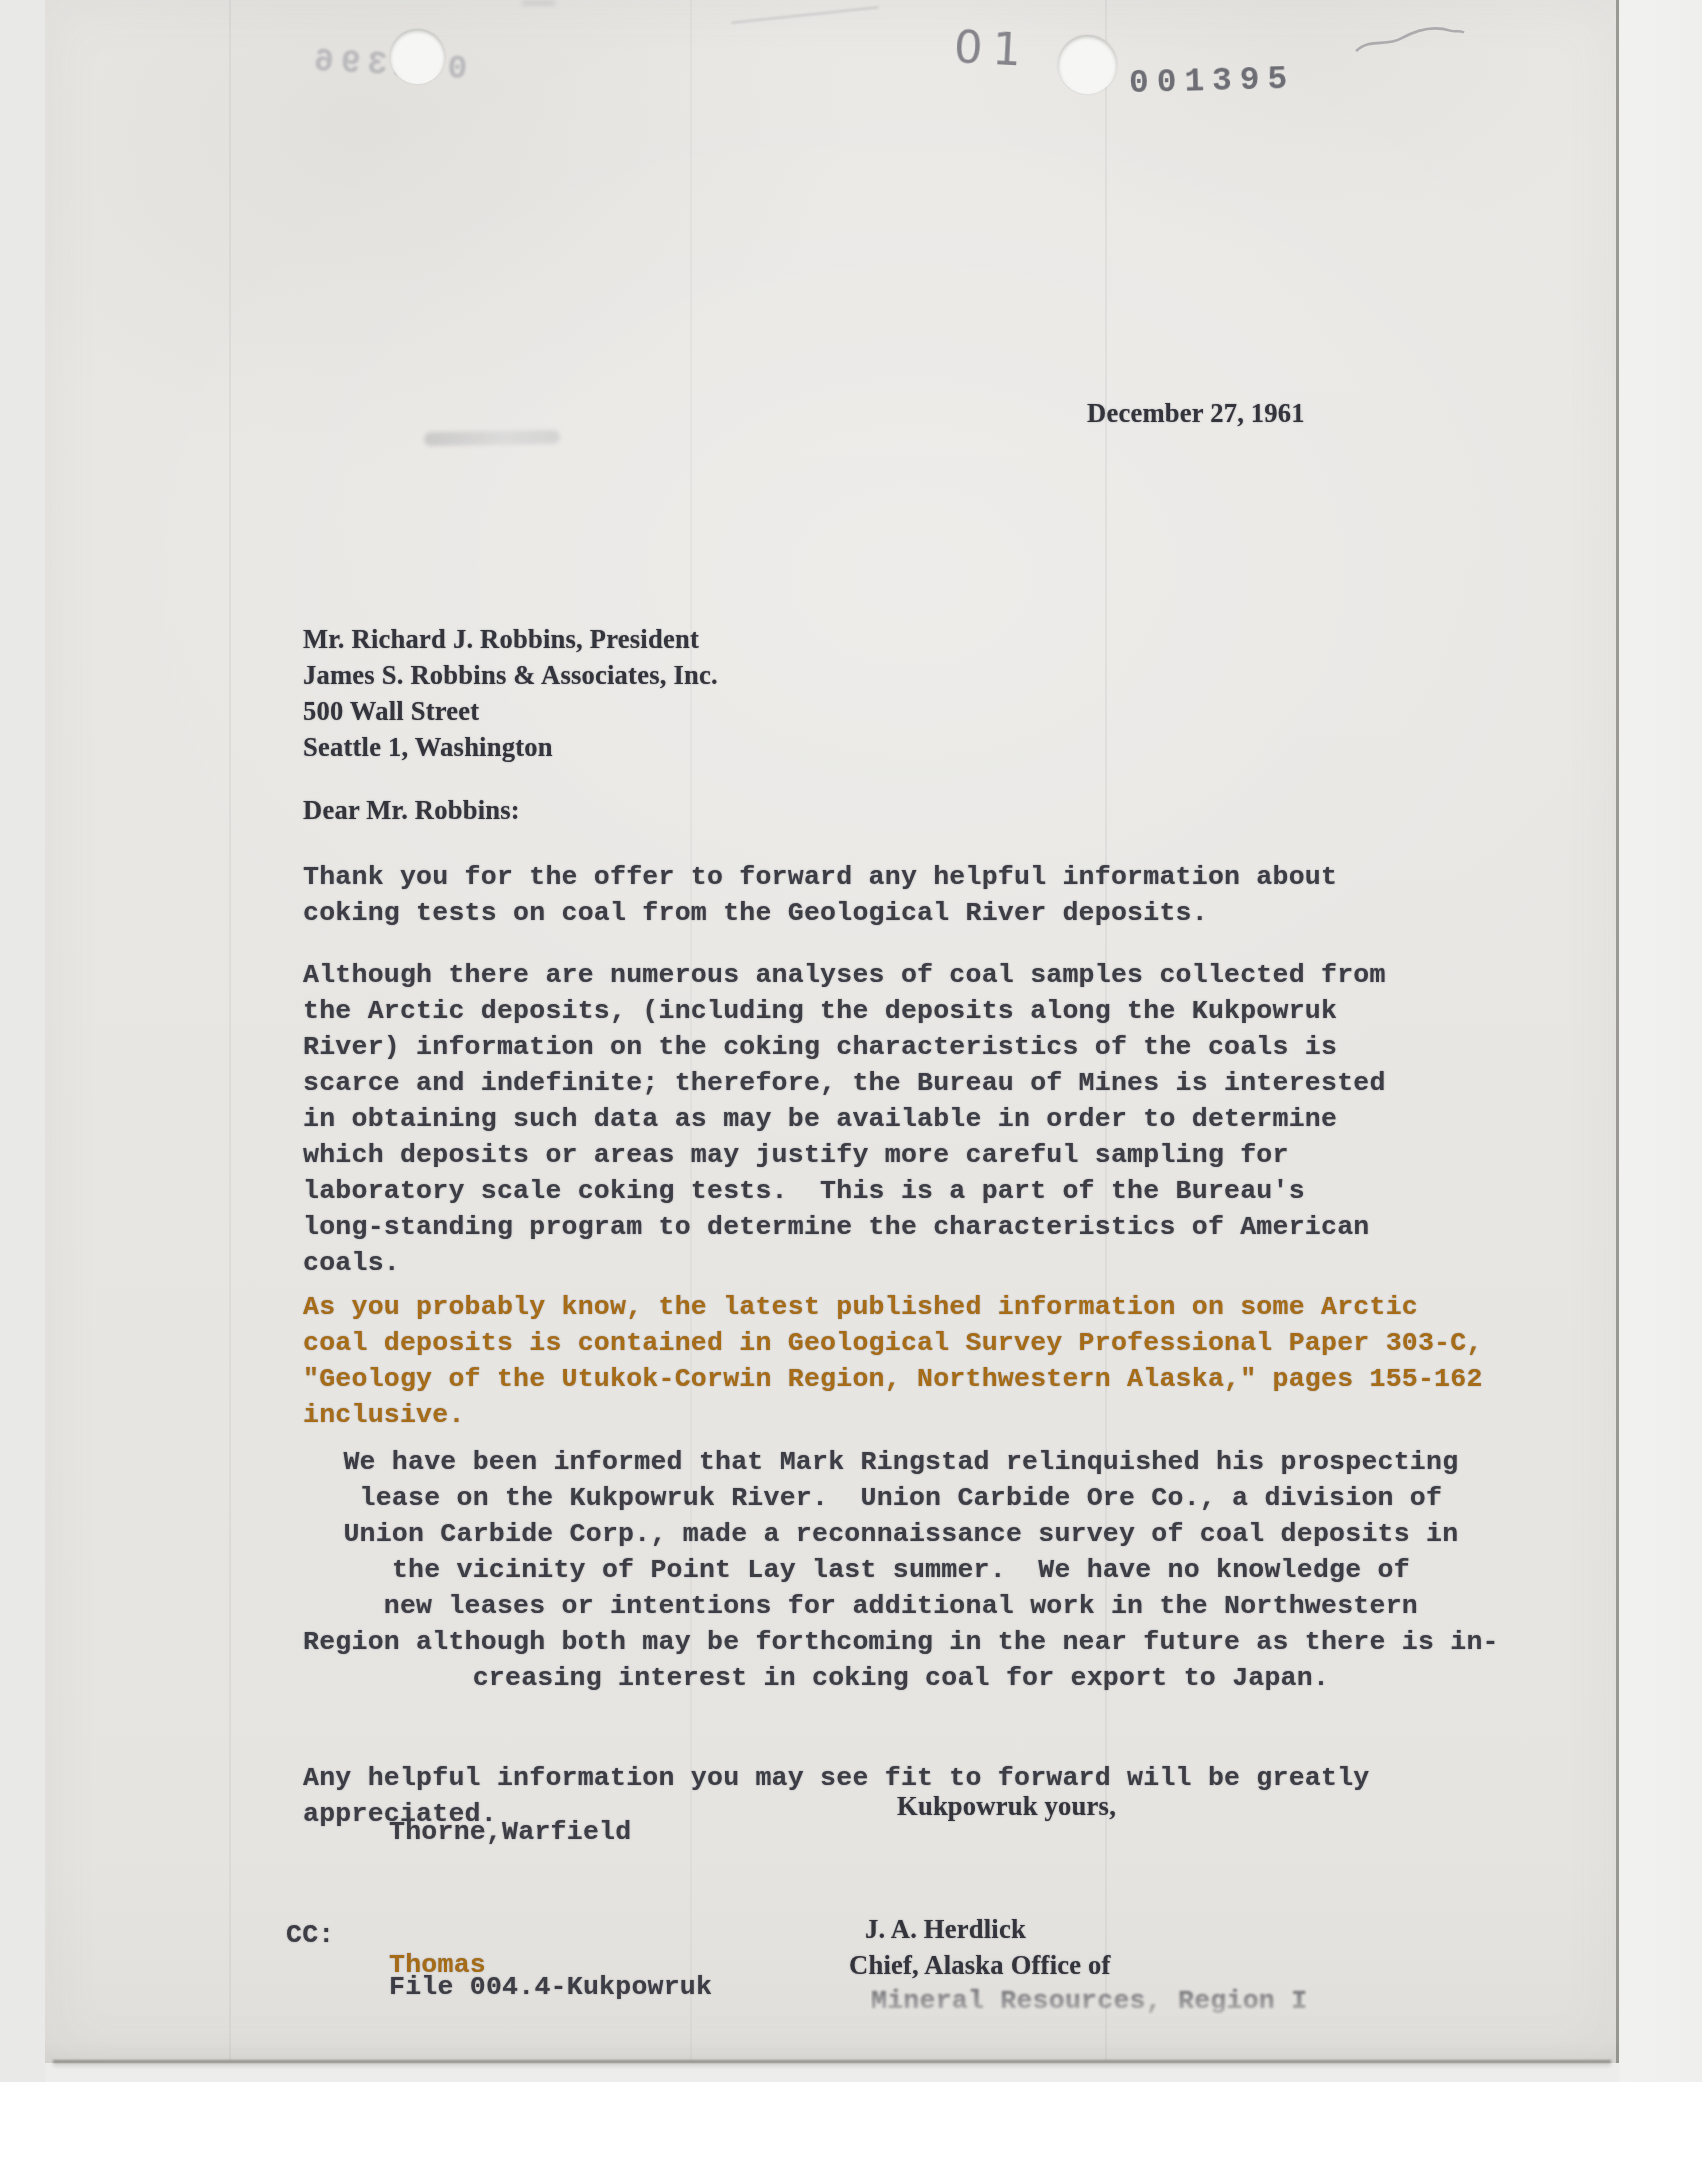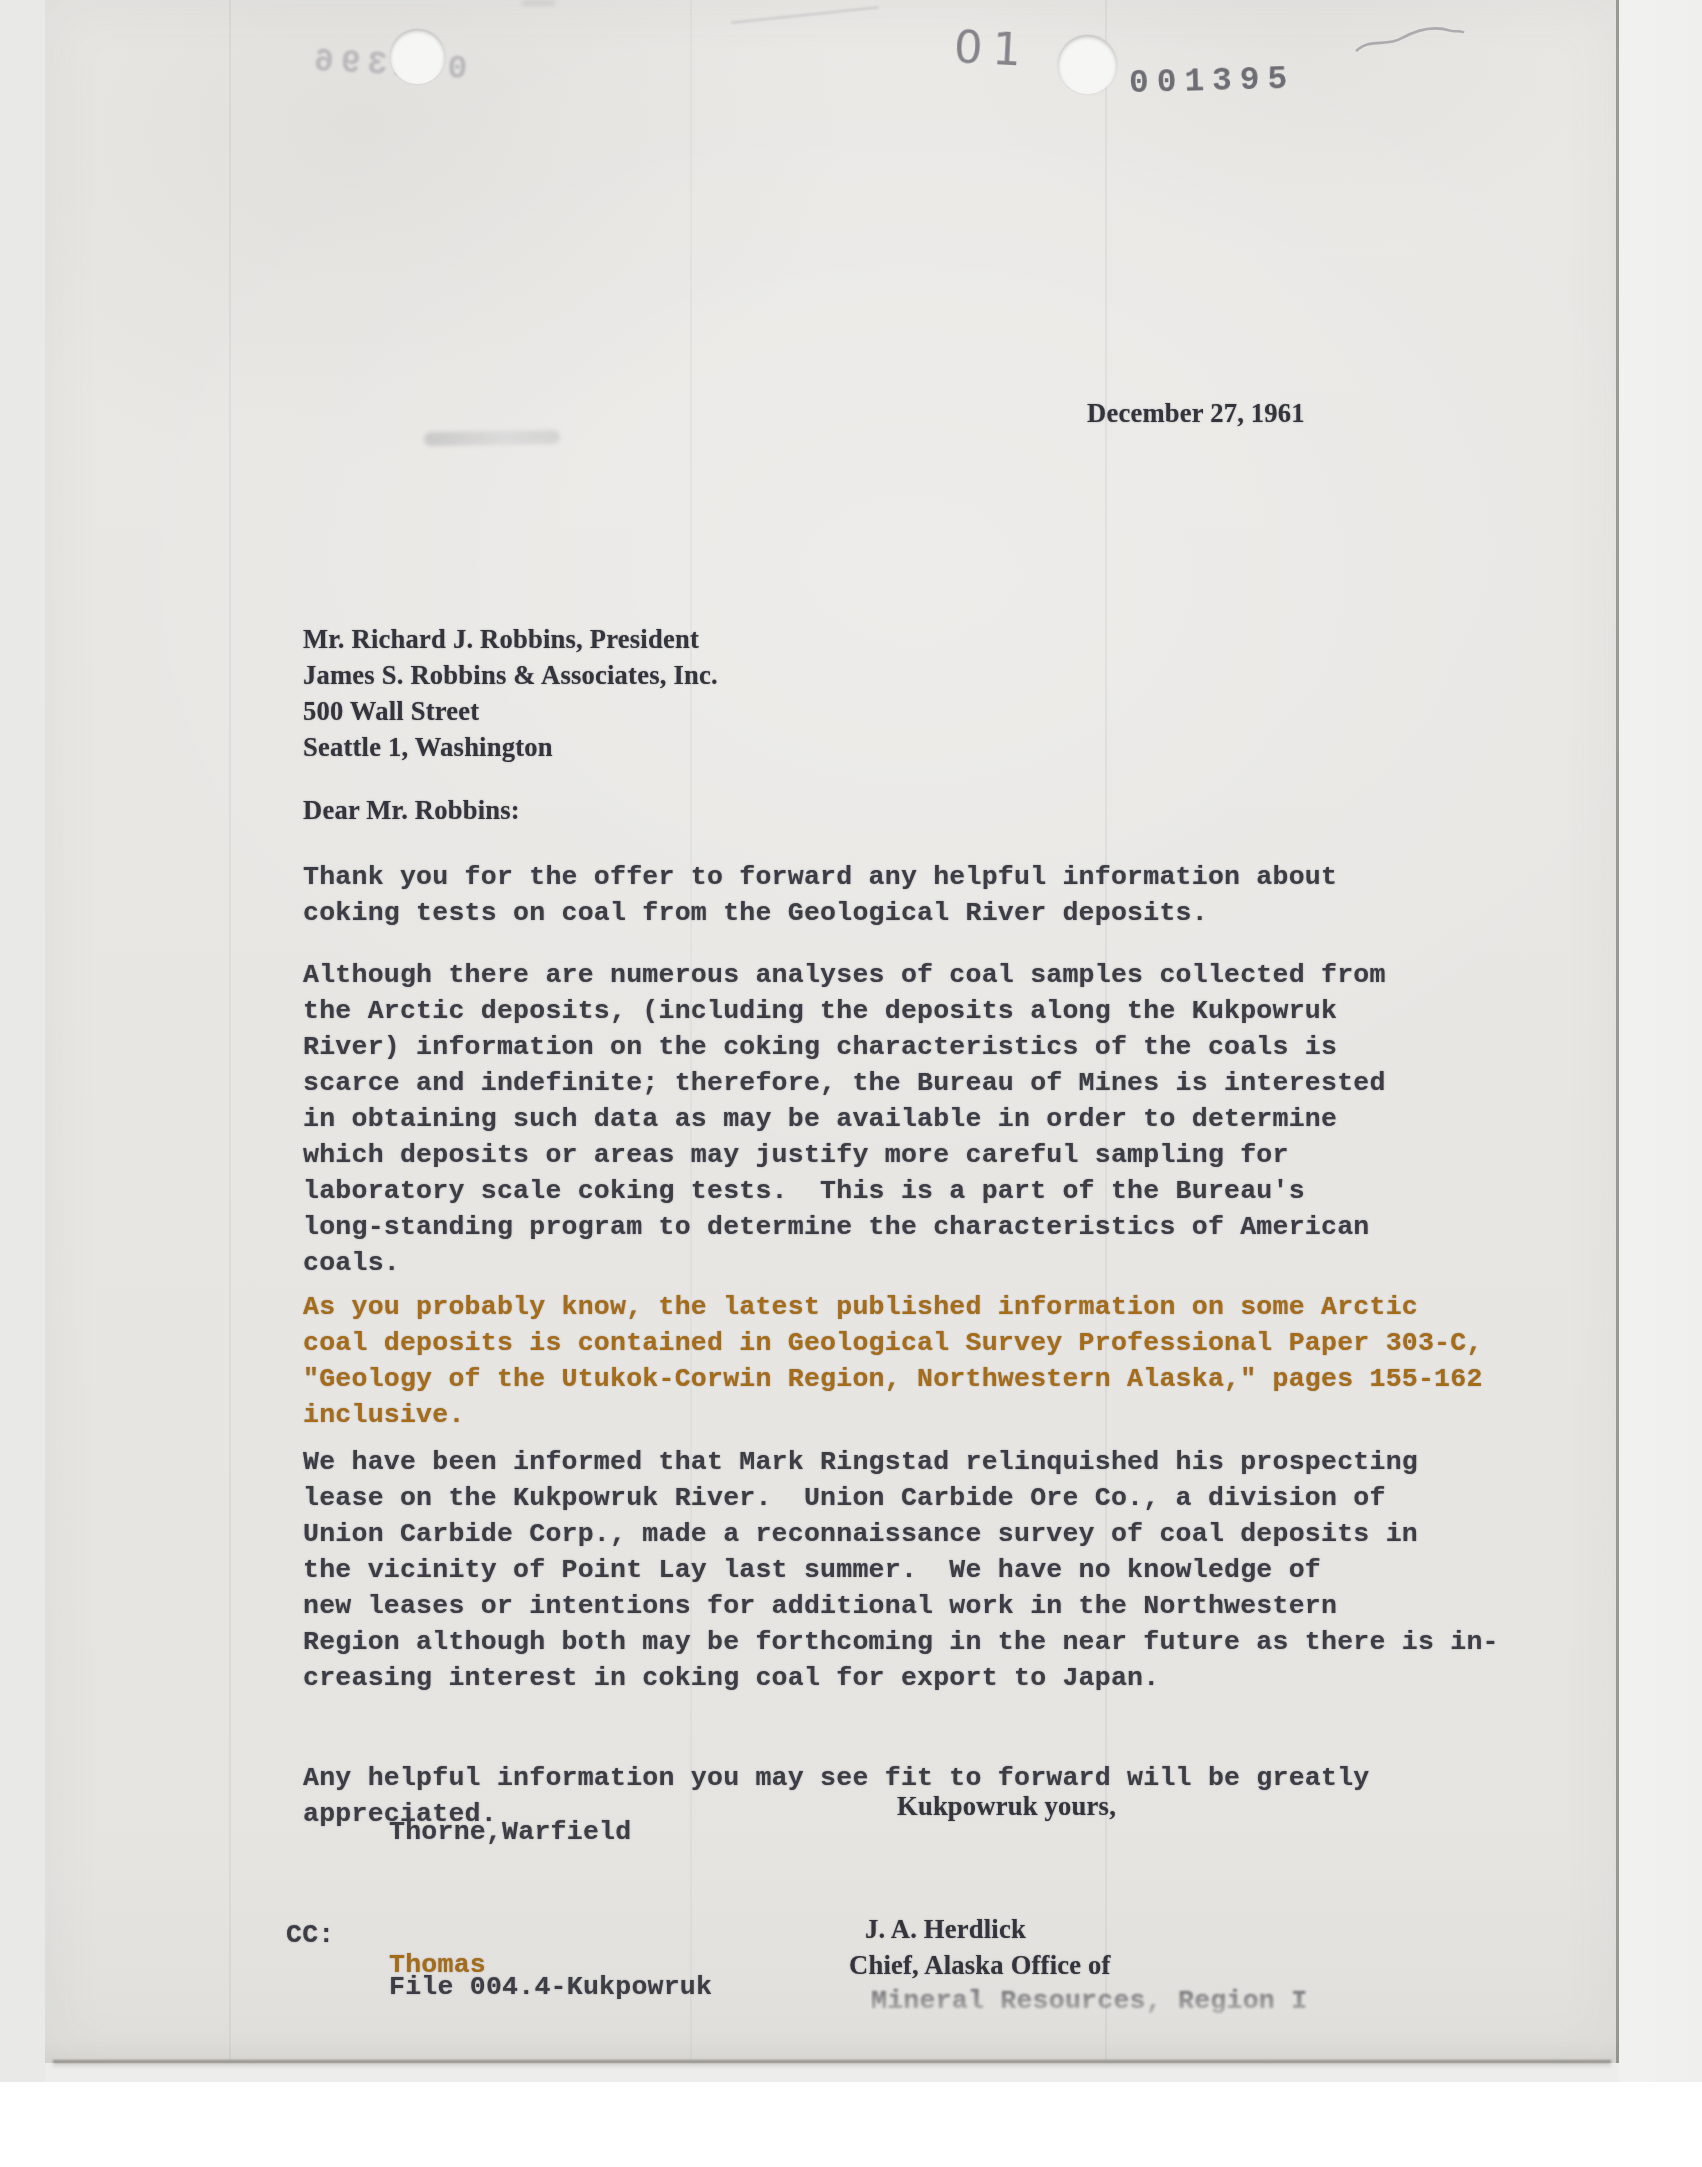--- a/index.html
+++ b/index.html
@@ -100,21 +100,21 @@
 which deposits or areas may justify more careful sampling for
 laboratory scale coking tests.  This is a part of the Bureau's
 long-standing program to determine the characteristics of American
 coals.</div>
 
   <div class="typed lighter" style="left:303px;top:1289px;">As you probably know, the latest published information on some Arctic
 coal deposits is contained in Geological Survey Professional Paper 303-C,
 "Geology of the Utukok-Corwin Region, Northwestern Alaska," pages 155-162
 inclusive.</div>
 
-  <div class="typed" style="left:303px;top:1444px;">We have been informed that Mark Ringstad relinquished his prospecting
+  <div class="typed" style="left:303px;top:1444px;text-align:center;">We have been informed that Mark Ringstad relinquished his prospecting
 lease on the Kukpowruk River.  Union Carbide Ore Co., a division of
 Union Carbide Corp., made a reconnaissance survey of coal deposits in
 the vicinity of Point Lay last summer.  We have no knowledge of
 new leases or intentions for additional work in the Northwestern
 Region although both may be forthcoming in the near future as there is in-
 creasing interest in coking coal for export to Japan.</div>
 
   <div class="typed" style="left:303px;top:1716px;margin-top:44px;">Any helpful information you may see fit to forward will be greatly
 appreciated.</div>
 

